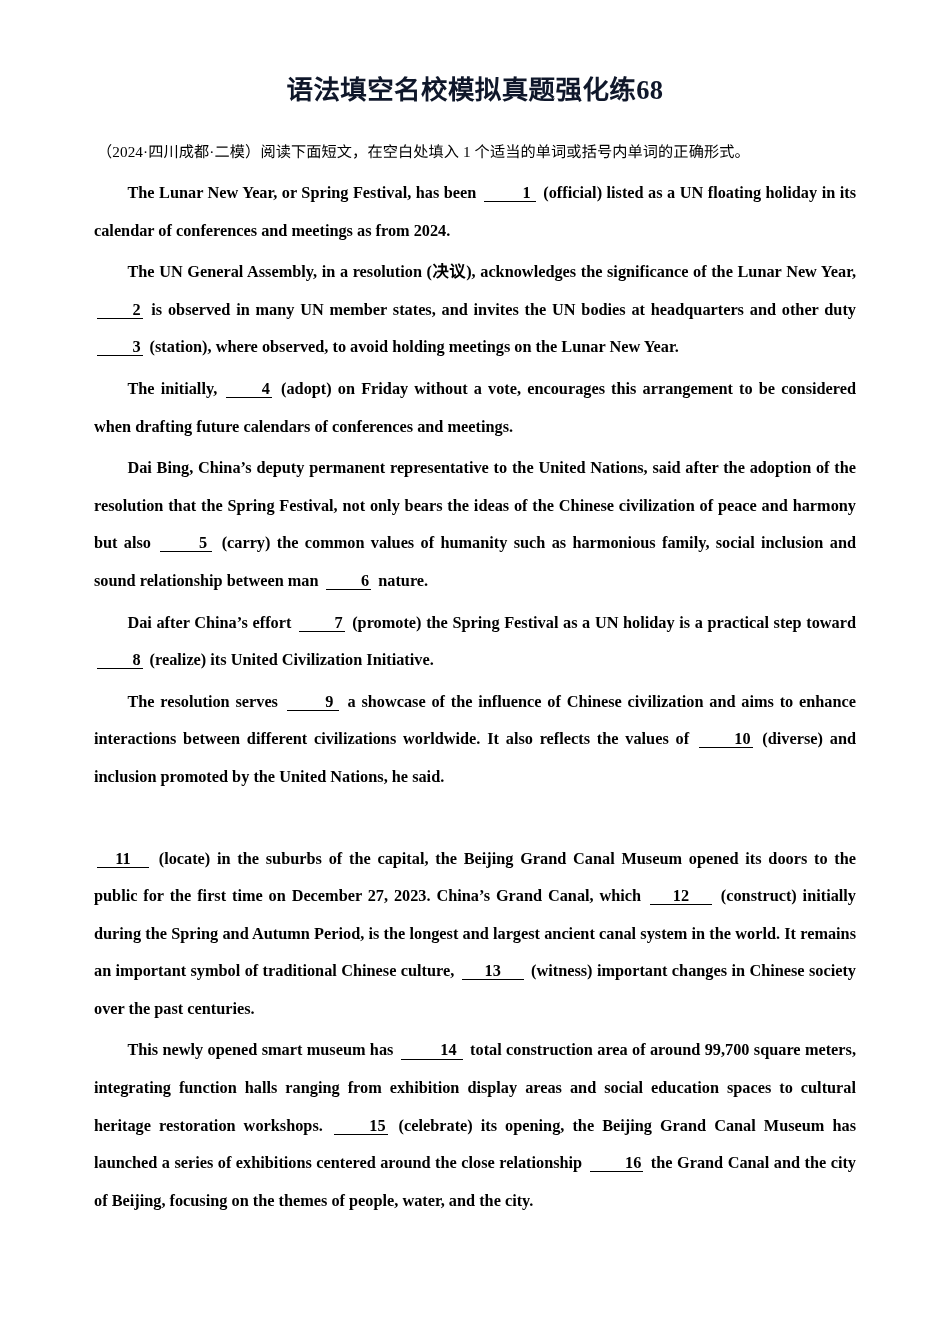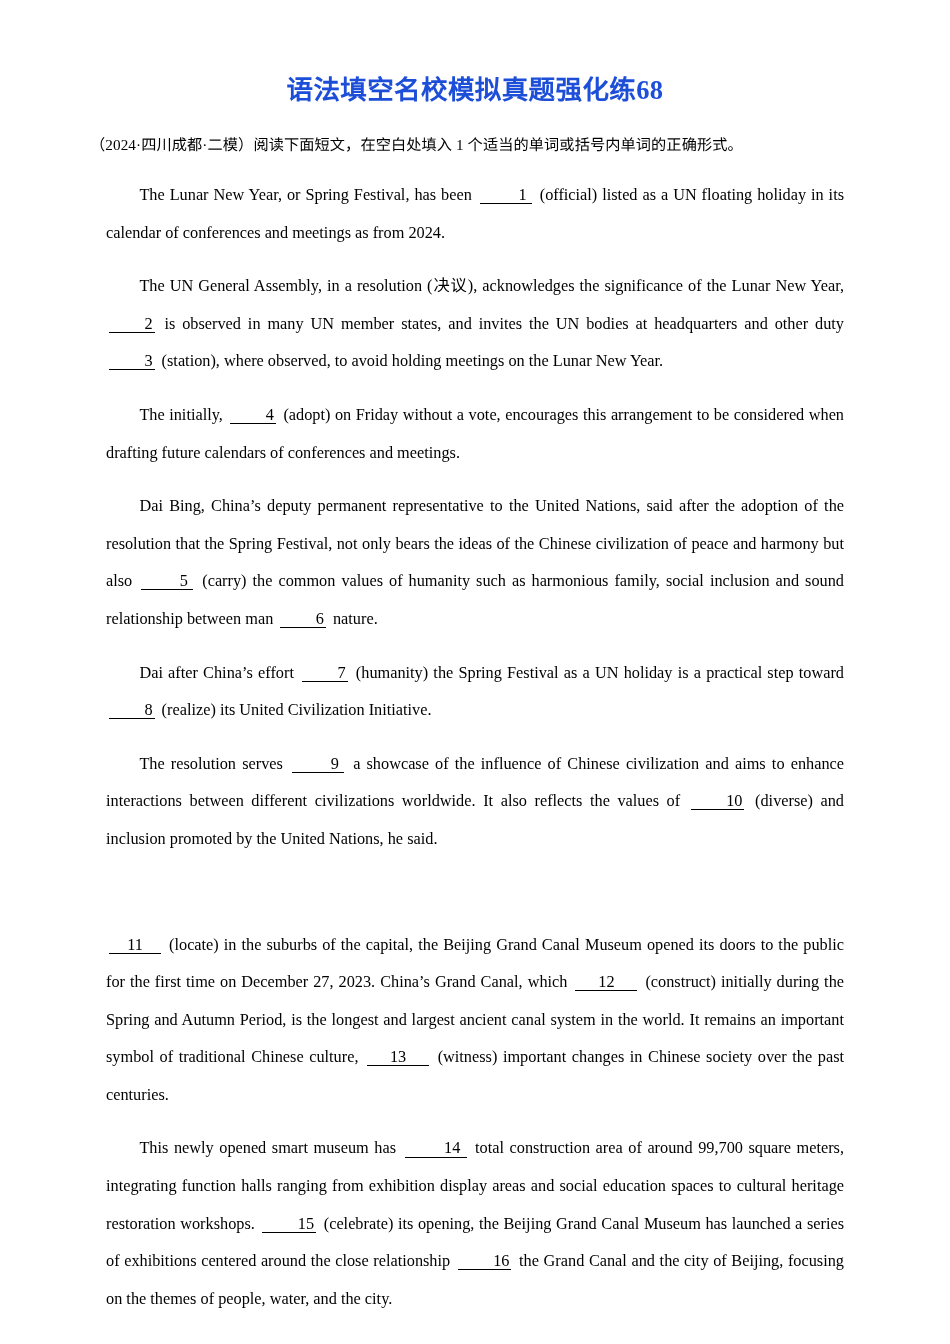--- a/index.html
+++ b/index.html
@@ -28,46 +28,47 @@
   
   .doc-title {
     margin: 0;
     padding-top: 74px;
     text-align: center;
     font-family: "Liberation Serif", "DejaVu Serif", serif;
     font-size: 26.5px;
     font-weight: bold;
     letter-spacing: 0.4px;
     line-height: 1.25;
-    color: #1d4ed8;
+    color: #0f172a;
   }
 
   
   .source-line {
-    margin: 0;
+    margin: 7px;
     padding-top: 24px;
     font-size: 15.2px;
     line-height: 1.9;
     text-align: left;
     white-space: nowrap;
     letter-spacing: 0.1px;
   }
   .source-line.second {
     padding-top: 0;
   }
 
   
   .para {
-    margin: 16px;
+    margin: 4px;
     font-size: 16.3px;
     line-height: 37.6px;
     text-align: justify;
     text-justify: inter-word;
     text-indent: 2.05em;
     hyphens: none;
+    font-weight: bold;
   }
   .para.no-indent {
     text-indent: 0;
   }
 
   
   .passage-gap {
     height: 36px;
   }
 
@@ -93,20 +94,20 @@
 <div class="page">
 
   <h1 class="doc-title">语法填空名校模拟真题强化练68</h1>
 
   <div id="content-root">
       <p class="source-line">（2024·四川成都·二模）阅读下面短文，在空白处填入 1 个适当的单词或括号内单词的正确形式。</p>
       <p class="para"><span>The Lunar New Year, or Spring Festival, has been </span><span class="blank w-lg">1</span><span> (official) listed as a UN floating holiday in its calendar of conferences and meetings as from 2024.</span></p>
       <p class="para"><span>The UN General Assembly, in a resolution (决议), acknowledges the significance of the Lunar New Year, </span><span class="blank w-sm">2</span><span> is observed in many UN member states, and invites the UN bodies at headquarters and other duty </span><span class="blank w-md">3</span><span> (station), where observed, to avoid holding meetings on the Lunar New Year.</span></p>
       <p class="para"><span>The initially, </span><span class="blank w-md">4</span><span> (adopt) on Friday without a vote, encourages this arrangement to be considered when drafting future calendars of conferences and meetings.</span></p>
       <p class="para"><span>Dai Bing, China’s deputy permanent representative to the United Nations, said after the adoption of the resolution that the Spring Festival, not only bears the ideas of the Chinese civilization of peace and harmony but also </span><span class="blank w-lg">5</span><span> (carry) the common values of humanity such as harmonious family, social inclusion and sound relationship between man </span><span class="blank w-sm">6</span><span> nature.</span></p>
-      <p class="para"><span>Dai after China’s effort </span><span class="blank w-md">7</span><span> (humanity) the Spring Festival as a UN holiday is a practical step toward </span><span class="blank w-sm">8</span><span> (realize) its United Civilization Initiative.</span></p>
+      <p class="para"><span>Dai after China’s effort </span><span class="blank w-md">7</span><span> (promote) the Spring Festival as a UN holiday is a practical step toward </span><span class="blank w-sm">8</span><span> (realize) its United Civilization Initiative.</span></p>
       <p class="para"><span>The resolution serves </span><span class="blank w-lg">9</span><span> a showcase of the influence of Chinese civilization and aims to enhance interactions between different civilizations worldwide. It also reflects the values of </span><span class="blank w-md">10</span><span> (diverse) and inclusion promoted by the United Nations, he said.</span></p>
       <div class="passage-gap"></div>
       <p class="para no-indent"><span class="blank w-lg">11</span><span> (locate) in the suburbs of the capital, the Beijing Grand Canal Museum opened its doors to the public for the first time on December 27, 2023. China’s Grand Canal, which </span><span class="blank w-xl">12</span><span> (construct) initially during the Spring and Autumn Period, is the longest and largest ancient canal system in the world. It remains an important symbol of traditional Chinese culture, </span><span class="blank w-xl">13</span><span> (witness) important changes in Chinese society over the past centuries.</span></p>
       <p class="para"><span>This newly opened smart museum has </span><span class="blank w-xl">14</span><span> total construction area of around 99,700 square meters, integrating function halls ranging from exhibition display areas and social education spaces to cultural heritage restoration workshops. </span><span class="blank w-md">15</span><span> (celebrate) its opening, the Beijing Grand Canal Museum has launched a series of exhibitions centered around the close relationship </span><span class="blank w-md">16</span><span> the Grand Canal and the city of Beijing, focusing on the themes of people, water, and the city.</span></p>
     </div>
 
 </div>
 
 </body></html>

